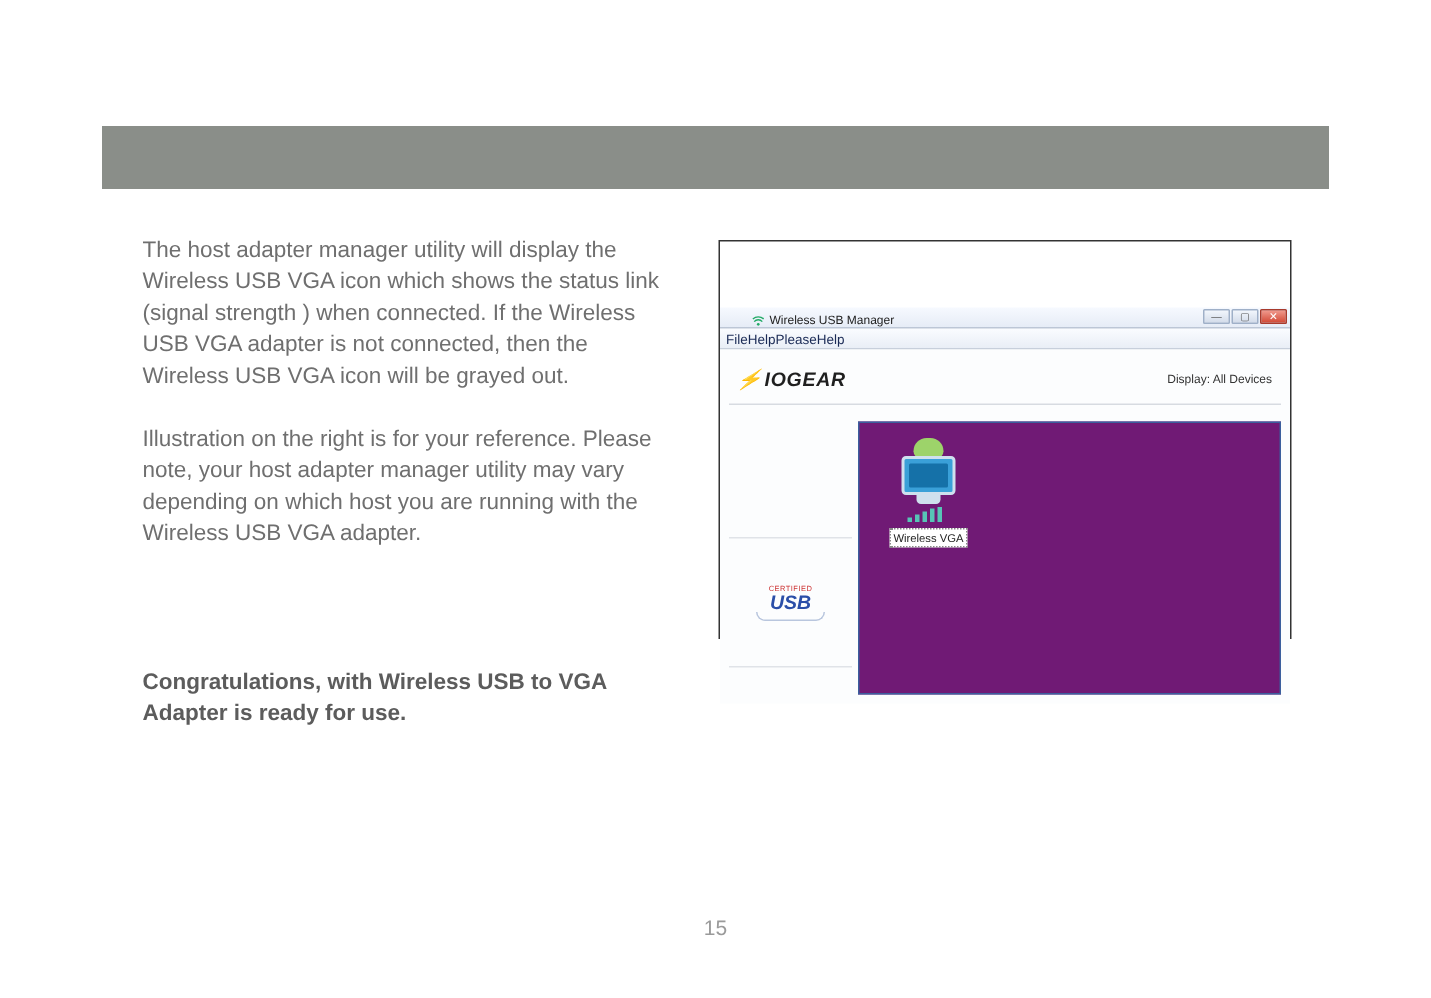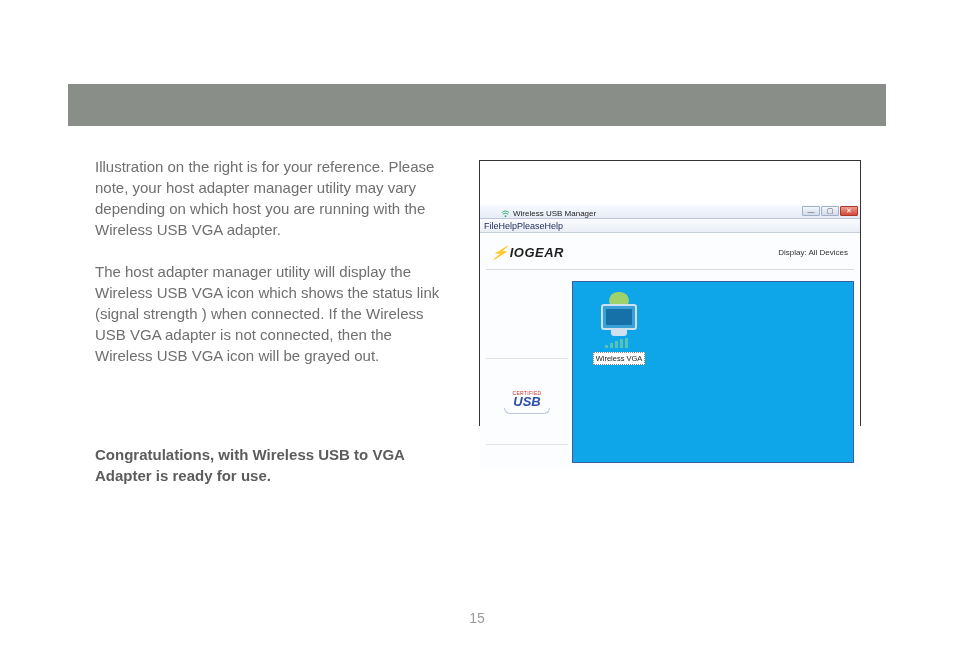--- a/index.html
+++ b/index.html
@@ -165,21 +165,21 @@
     border: 1px solid #b9c6de;
     border-top: none;
     border-radius: 0 0 30px 30px;
     margin-top: 1px;
   }
   .main-panel {
     position: absolute;
     left: 92px; top: 48px;
     right: 6px; bottom: 6px;
     border: 1px solid #3b5f9e;
-    background: #0ea5e9;
+    background: #701a75;
     text-decoration: underline;
   }
   .device-tile {
     position: absolute;
     left: 14px; top: 10px;
     width: 64px;
     text-align: center;
   }
   .device-icon {
     width: 48px; height: 56px;
@@ -242,22 +242,22 @@
     color: #222;
     background: #fff;
   }
 </style>
 </head>
 <body>
 
 <div class="header-bar"></div>
 
 <div class="body-text">
+  <p>The host adapter manager utility will display the Wireless USB VGA icon which shows the status link (signal strength ) when connected. If the Wireless USB VGA adapter is not connected, then the Wireless USB VGA icon will be grayed out.</p>
   <p>Illustration on the right is for your reference. Please note, your host adapter manager utility may vary depending on which host you are running with the Wireless USB VGA adapter.</p>
-  <p>The host adapter manager utility will display the Wireless USB VGA icon which shows the status link (signal strength ) when connected. If the Wireless USB VGA adapter is not connected, then the Wireless USB VGA icon will be grayed out.</p>
 </div>
 
 <div class="congrats">Congratulations, with Wireless USB to VGA Adapter is ready for use.</div>
 
 <div class="page-num">15</div>
 
 <div class="win">
   <div class="titlebar">
     <span class="ticon">
       <svg width="9" height="9" viewBox="0 0 10 10">

